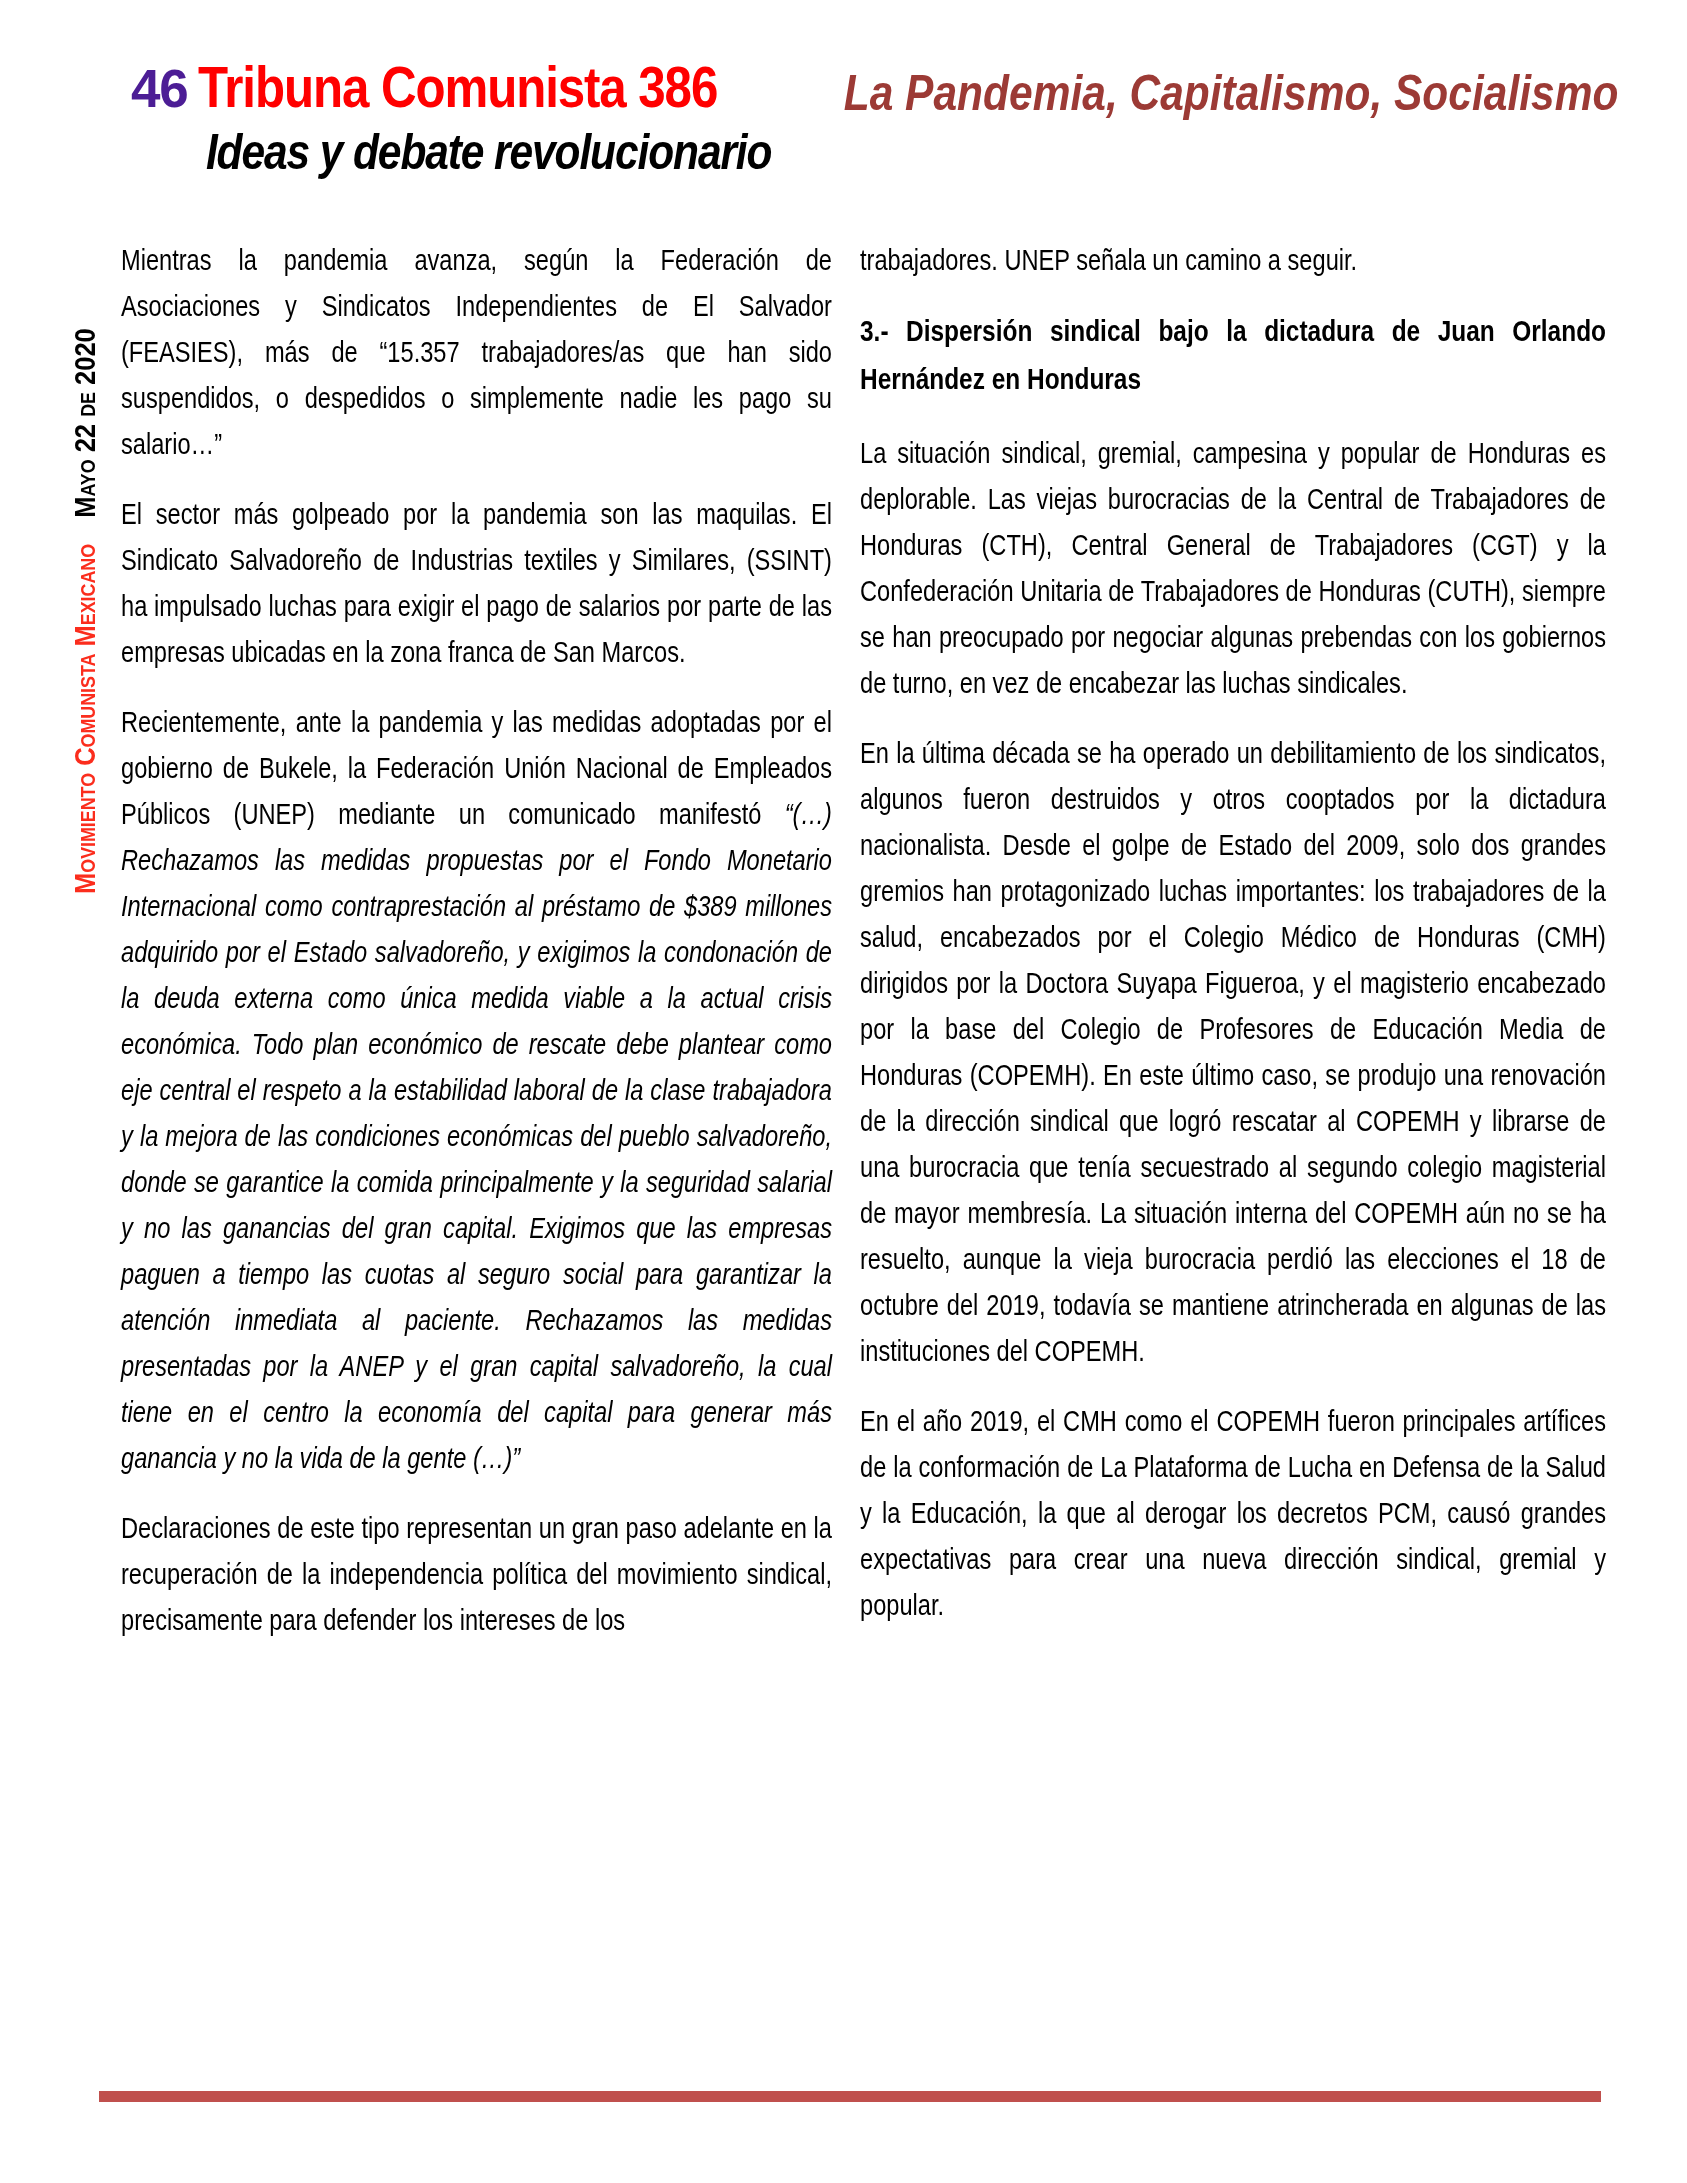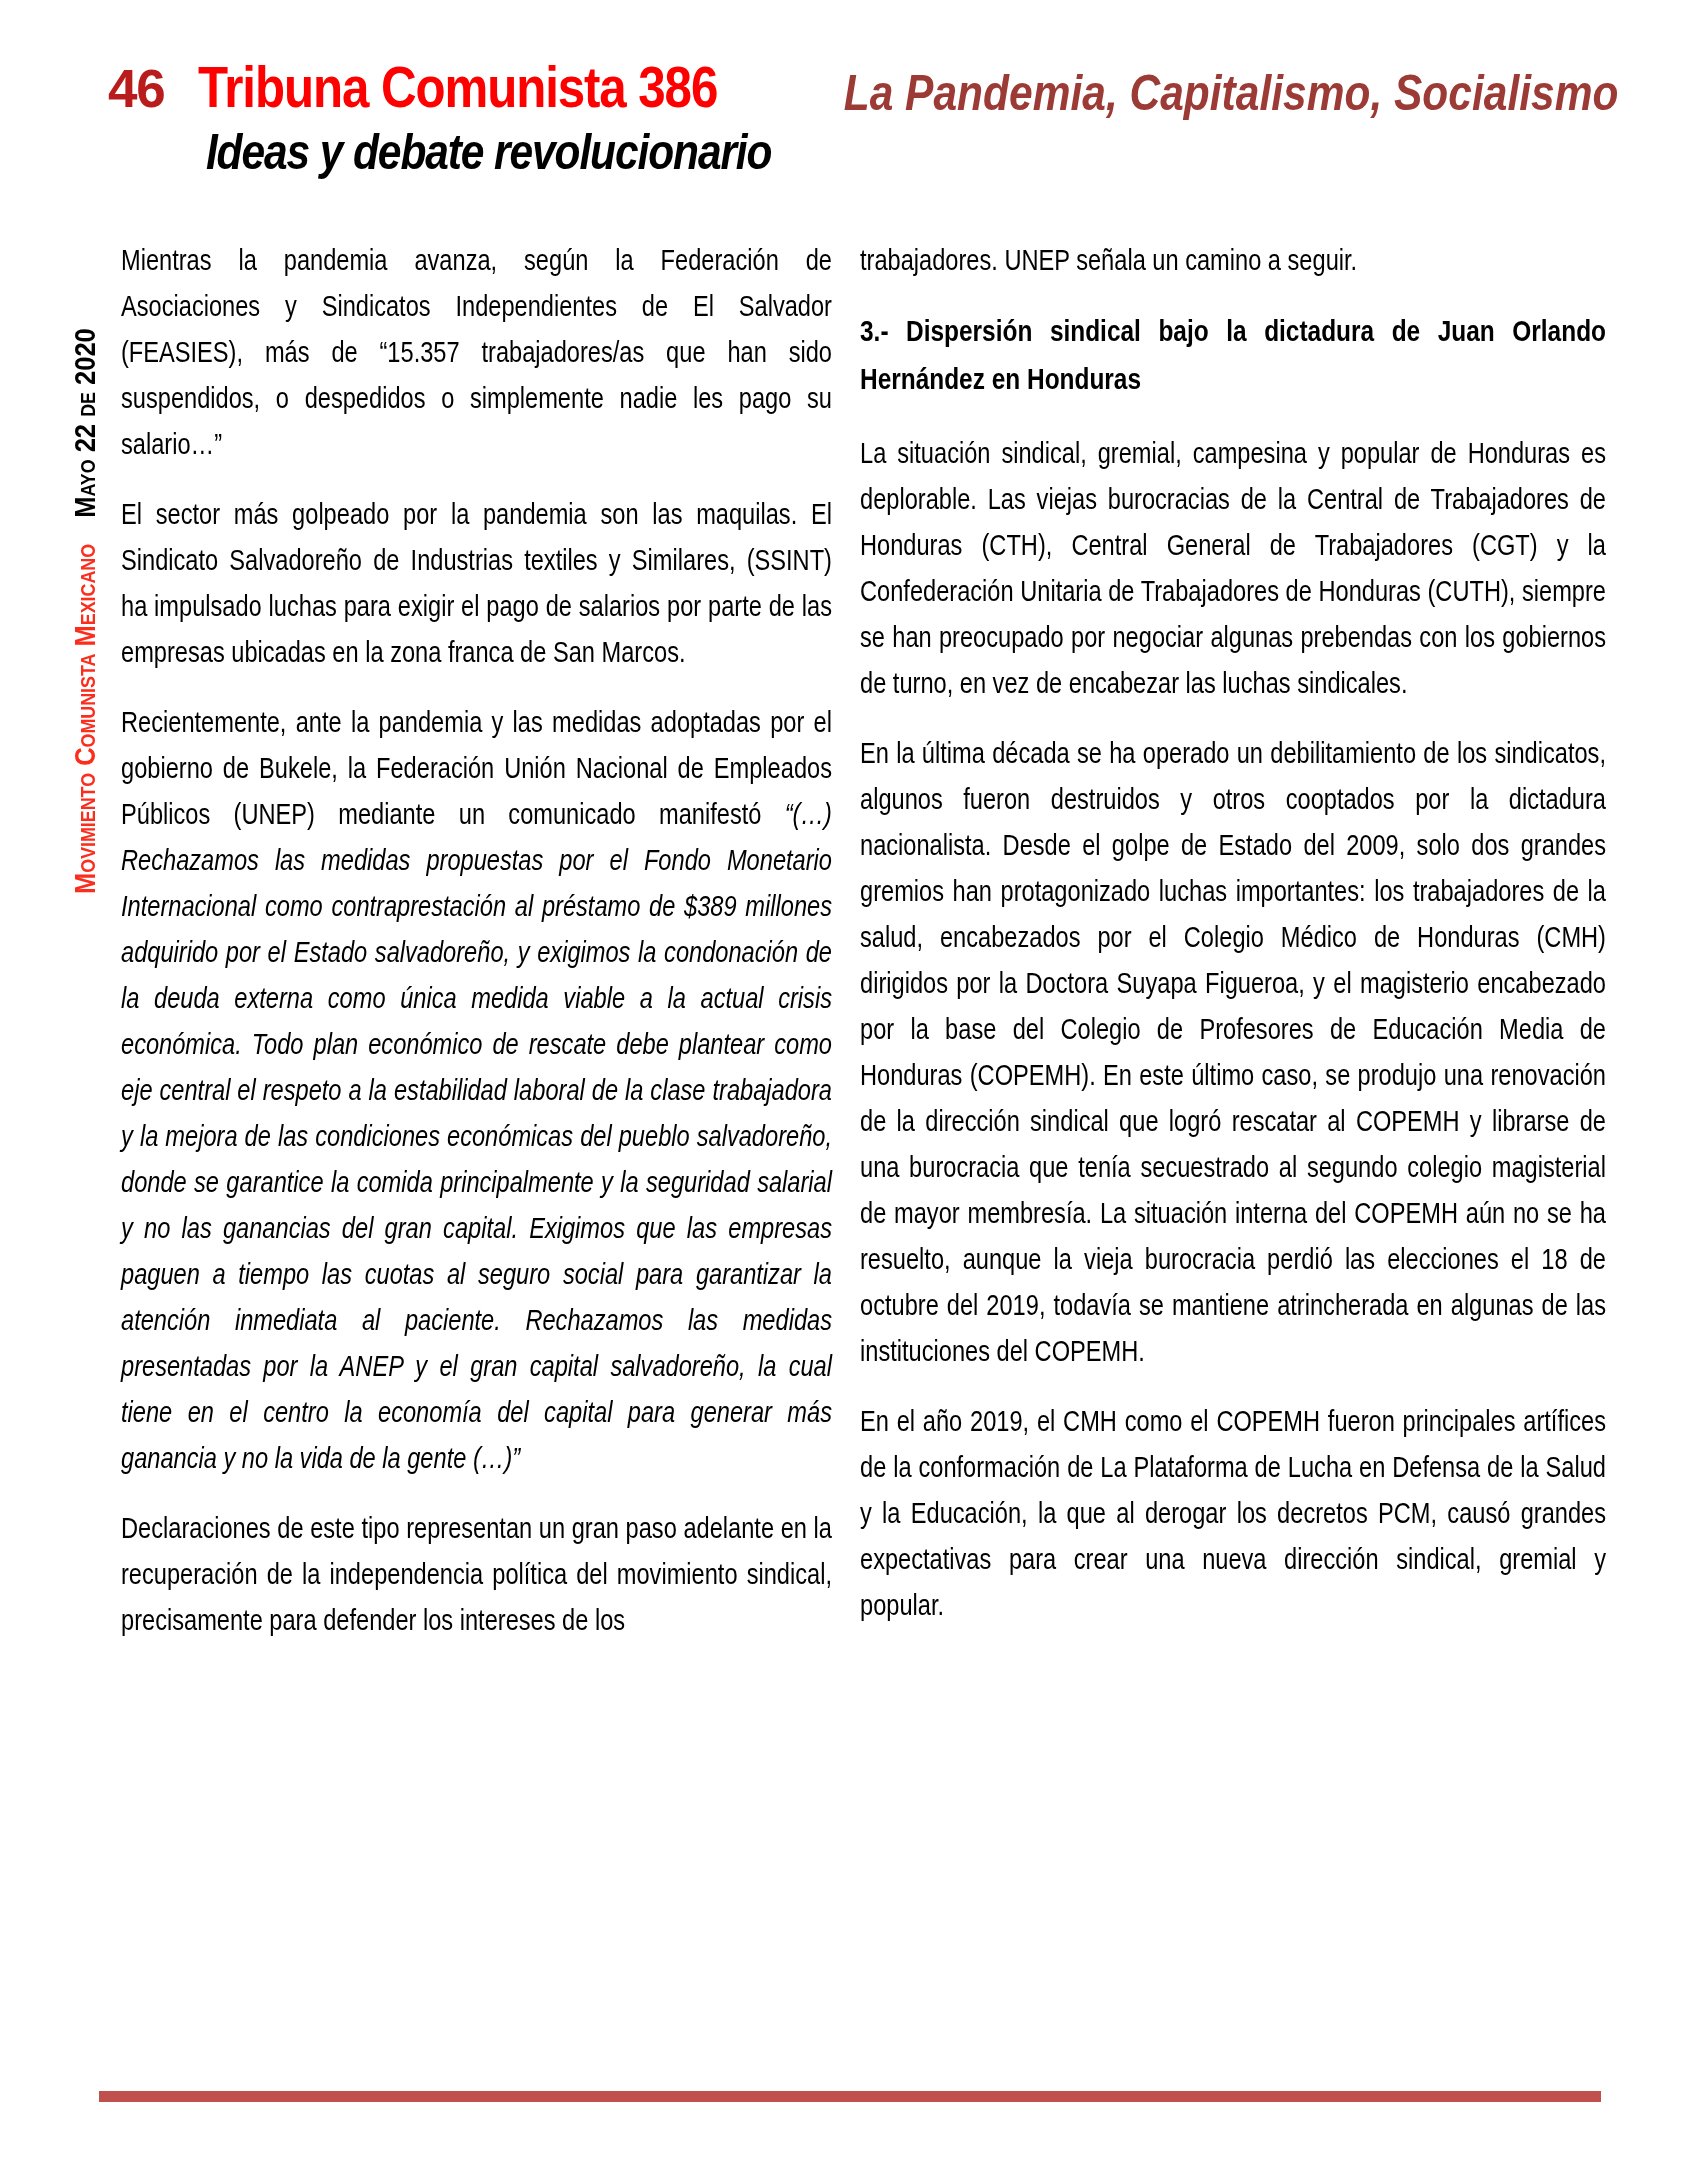--- a/index.html
+++ b/index.html
@@ -1,21 +1,21 @@
 <!DOCTYPE html>
 <html style="font-size:10.6px"><head>
 <meta charset="utf-8">
 <style>
   html,body{margin:0;padding:0;background:#ffffff;}
   body{width:1687px;height:2183px;position:relative;overflow:hidden;
        font-family:"Liberation Sans","DejaVu Sans",sans-serif;color:#000;}
   .page{position:absolute;inset:0;background:#fff;}
 
   
-  .page-number{position:absolute;left:108px;top:58px;font-size:53px;font-weight:bold;color:#b91c1c;letter-spacing:-1.3px;}
+  .page-number{position:absolute;left:131px;top:58px;font-size:53px;font-weight:bold;color:#4c1d95;letter-spacing:-1.3px;}
   .masthead{position:absolute;left:198px;top:53px;width:1059px;transform:scaleX(0.85);transform-origin:0 0;}
   .masthead .title{font-size:58px;font-weight:bold;color:#ff0000;letter-spacing:-1.3px;white-space:nowrap;}
   .masthead .subtitle{font-size:50px;font-weight:bold;font-style:italic;color:#000;letter-spacing:-1.3px;margin-top:2.6px;margin-left:9.3px;white-space:nowrap;}
   .header-right{position:absolute;right:69px;top:64px;transform:scaleX(0.85);transform-origin:100% 0;
                 font-size:50px;font-weight:bold;font-style:italic;color:#9c3a35;white-space:nowrap;}
 
   
   .vertical-strip{position:absolute;left:68px;top:894px;width:787px;height:48px;
                   transform:rotate(-90deg) scaleX(0.85);transform-origin:0 0;
                   white-space:nowrap;font-variant:small-caps;font-weight:bold;font-size:30px;letter-spacing:0px;}

